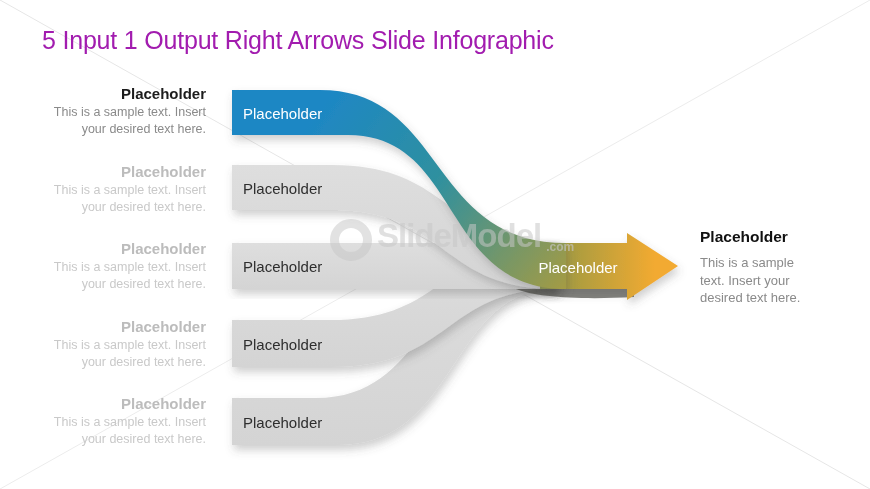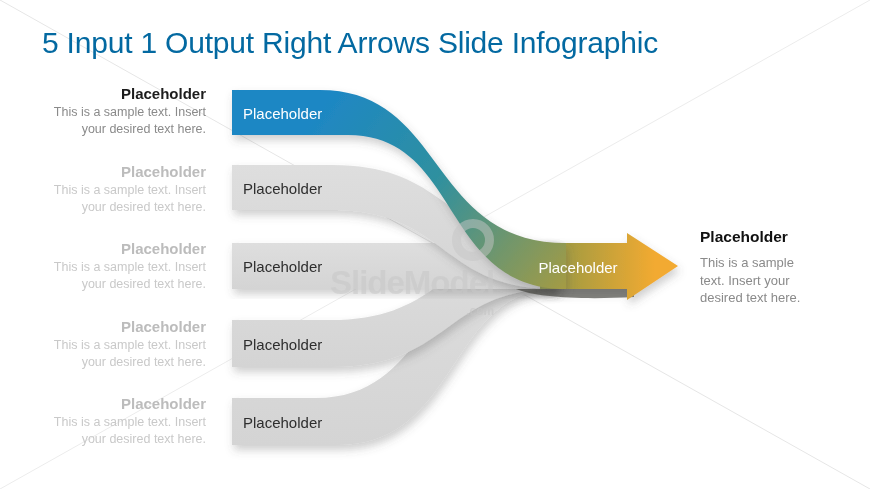--- a/index.html
+++ b/index.html
@@ -7,21 +7,21 @@
     position:relative;
     width:870px;height:489px;
     background:#ffffff;
     overflow:hidden;
     font-family:"Liberation Sans", sans-serif;
   }
   .xlines{position:absolute;inset:0;}
   .diagram{position:absolute;inset:0;}
   .slide-title{
     position:absolute;left:42px;top:26px;
-    font-size:30px;color:#0369a1;letter-spacing:-0.2px;
+    font-size:25px;color:#a21caf;letter-spacing:-0.2px;
     white-space:nowrap;
   }
   .input-block{
     position:absolute;right:664px;width:178px;text-align:right;
   }
   .input-title{font-size:15px;font-weight:bold;color:#1c1c1c;margin-bottom:2px;}
   .input-desc{font-size:12.5px;color:#8a8a8a;line-height:1.32;}
   .input-block.faded .input-title{color:#bcbcbc;}
   .input-block.faded .input-desc{color:#c9c9c9;}
   .band-label{
@@ -32,21 +32,21 @@
   .arrow-label{
     position:absolute;left:528px;top:267px;width:100px;
     transform:translateY(-50%);text-align:center;
     font-size:15px;color:#ffffff;white-space:nowrap;
   }
   .output-block{position:absolute;left:700px;top:228px;width:135px;text-align:left;}
   .output-title{font-size:15.5px;font-weight:bold;color:#111;margin-bottom:8px;}
   .output-desc{font-size:13px;color:#8a8a8a;line-height:1.35;width:118px;}
   .watermark{
     position:absolute;left:330px;top:219px;
-    display:flex;align-items:flex-end;gap:5px;flex-direction:column;
+    display:flex;align-items:flex-start;gap:5px;
   }
   .wm-ring{
     width:24px;height:24px;border:9px solid rgba(198,198,198,0.5);
     border-radius:50%;
   }
   .wm-text{
     font-size:33px;font-weight:bold;color:rgba(198,198,198,0.55);
     letter-spacing:-1px;line-height:1;
   }
   .wm-tld{

